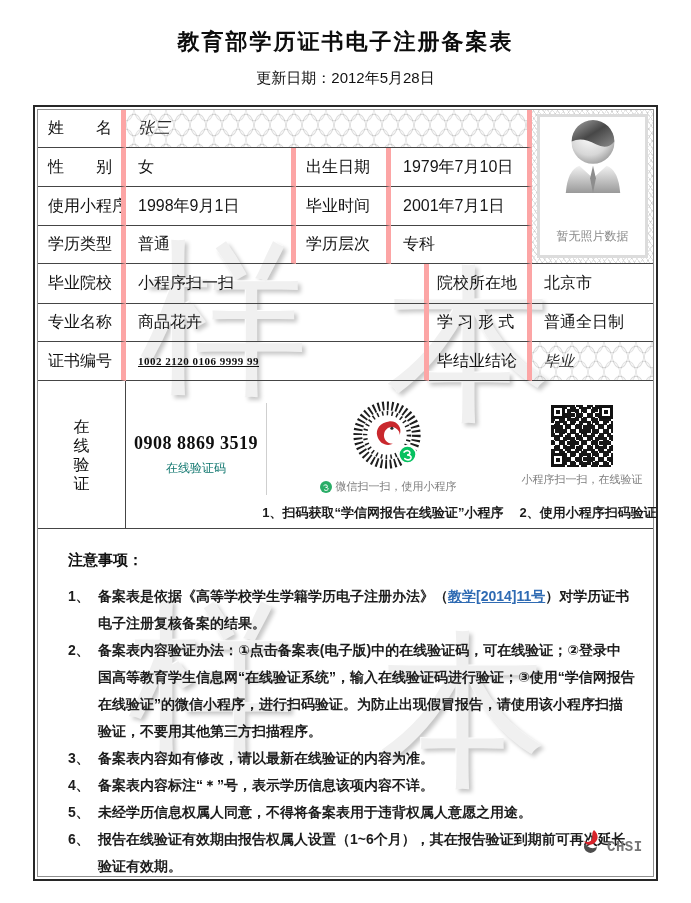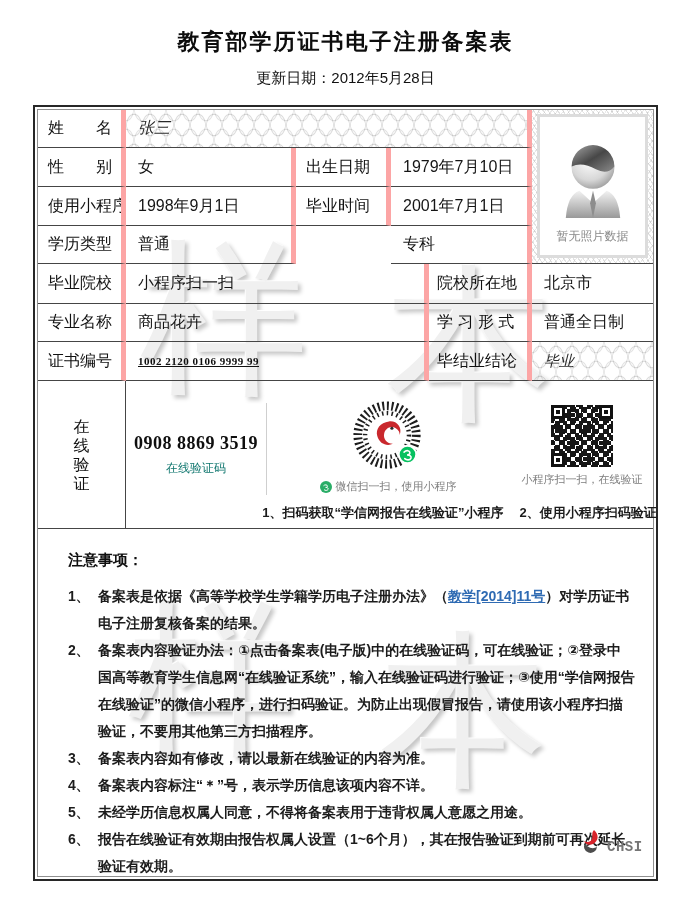--- a/index.html
+++ b/index.html
@@ -43,21 +43,21 @@
       radial-gradient(ellipse 11px 16px at 50% 50%, rgba(150,150,150,0) 60%, rgba(150,150,150,.30) 66%, rgba(150,150,150,0) 74%);
       background-size:16px 30px,16px 30px;background-position:0 0,8px 15px;}
 
   
   .photo-cell{position:relative;border-bottom:1px solid #454545;box-sizing:border-box;
       background-image:
        repeating-linear-gradient(55deg, rgba(140,140,140,.25) 0 1px, transparent 1px 4px),
        repeating-linear-gradient(-55deg, rgba(140,140,140,.20) 0 1px, transparent 1px 5px);}
   .photo-inner{position:absolute;left:5px;top:4px;right:5px;bottom:5px;background:#fff;
                border:3px solid #dcdcdc;display:flex;flex-direction:column;
-               align-items:center;justify-content:flex-end;}
+               align-items:center;justify-content:space-between;}
   .photo-text{font-size:12px;color:#8a8a8a;margin-bottom:10px;}
   .avatar{margin-bottom:8px;}
 
   
   .verify-row{position:absolute;left:38px;top:381px;width:615px;height:148px;z-index:3;
               border-bottom:1px solid #454545;box-sizing:border-box;}
   .verify-label{position:absolute;left:0;top:0;width:88px;height:100%;
                 border-right:1px solid #454545;box-sizing:border-box;
                 display:flex;align-items:center;justify-content:center;}
   .verify-label-text{width:18px;line-height:19px;font-size:16px;color:#111;
@@ -152,20 +152,21 @@
     <div class="cell lab" style="grid-column:3;grid-row:2;">出生日期</div>
     <div class="cell val" style="grid-column:4/6;grid-row:2;">1979年7月10日</div>
 
     <div class="cell lab" style="grid-column:1;grid-row:3;">使用小程序</div>
     <div class="cell val" style="grid-column:2;grid-row:3;">1998年9月1日</div>
     <div class="cell lab" style="grid-column:3;grid-row:3;">毕业时间</div>
     <div class="cell val" style="grid-column:4/6;grid-row:3;">2001年7月1日</div>
 
     <div class="cell lab" style="grid-column:1;grid-row:4;">学历类型</div>
     <div class="cell val" style="grid-column:2;grid-row:4;">普通</div>
+    <div class="cell lab" style="grid-column:3;grid-row:4;">学历层次</div>
     <div class="cell val" style="grid-column:4/6;grid-row:4;">专科</div>
 
     <div class="cell lab" style="grid-column:1;grid-row:5;">毕业院校</div>
     <div class="cell val" style="grid-column:2/5;grid-row:5;">小程序扫一扫</div>
     <div class="cell lab" style="grid-column:5;grid-row:5;padding-left:8px;font-family:Liberation Serif, serif;">院校所在地</div>
     <div class="cell val noright" style="grid-column:6;grid-row:5;">北京市</div>
 
     <div class="cell lab" style="grid-column:1;grid-row:6;">专业名称</div>
     <div class="cell val" style="grid-column:2/5;grid-row:6;">商品花卉</div>
     <div class="cell lab" style="grid-column:5;grid-row:6;padding-left:8px;">学 习 形 式</div>

